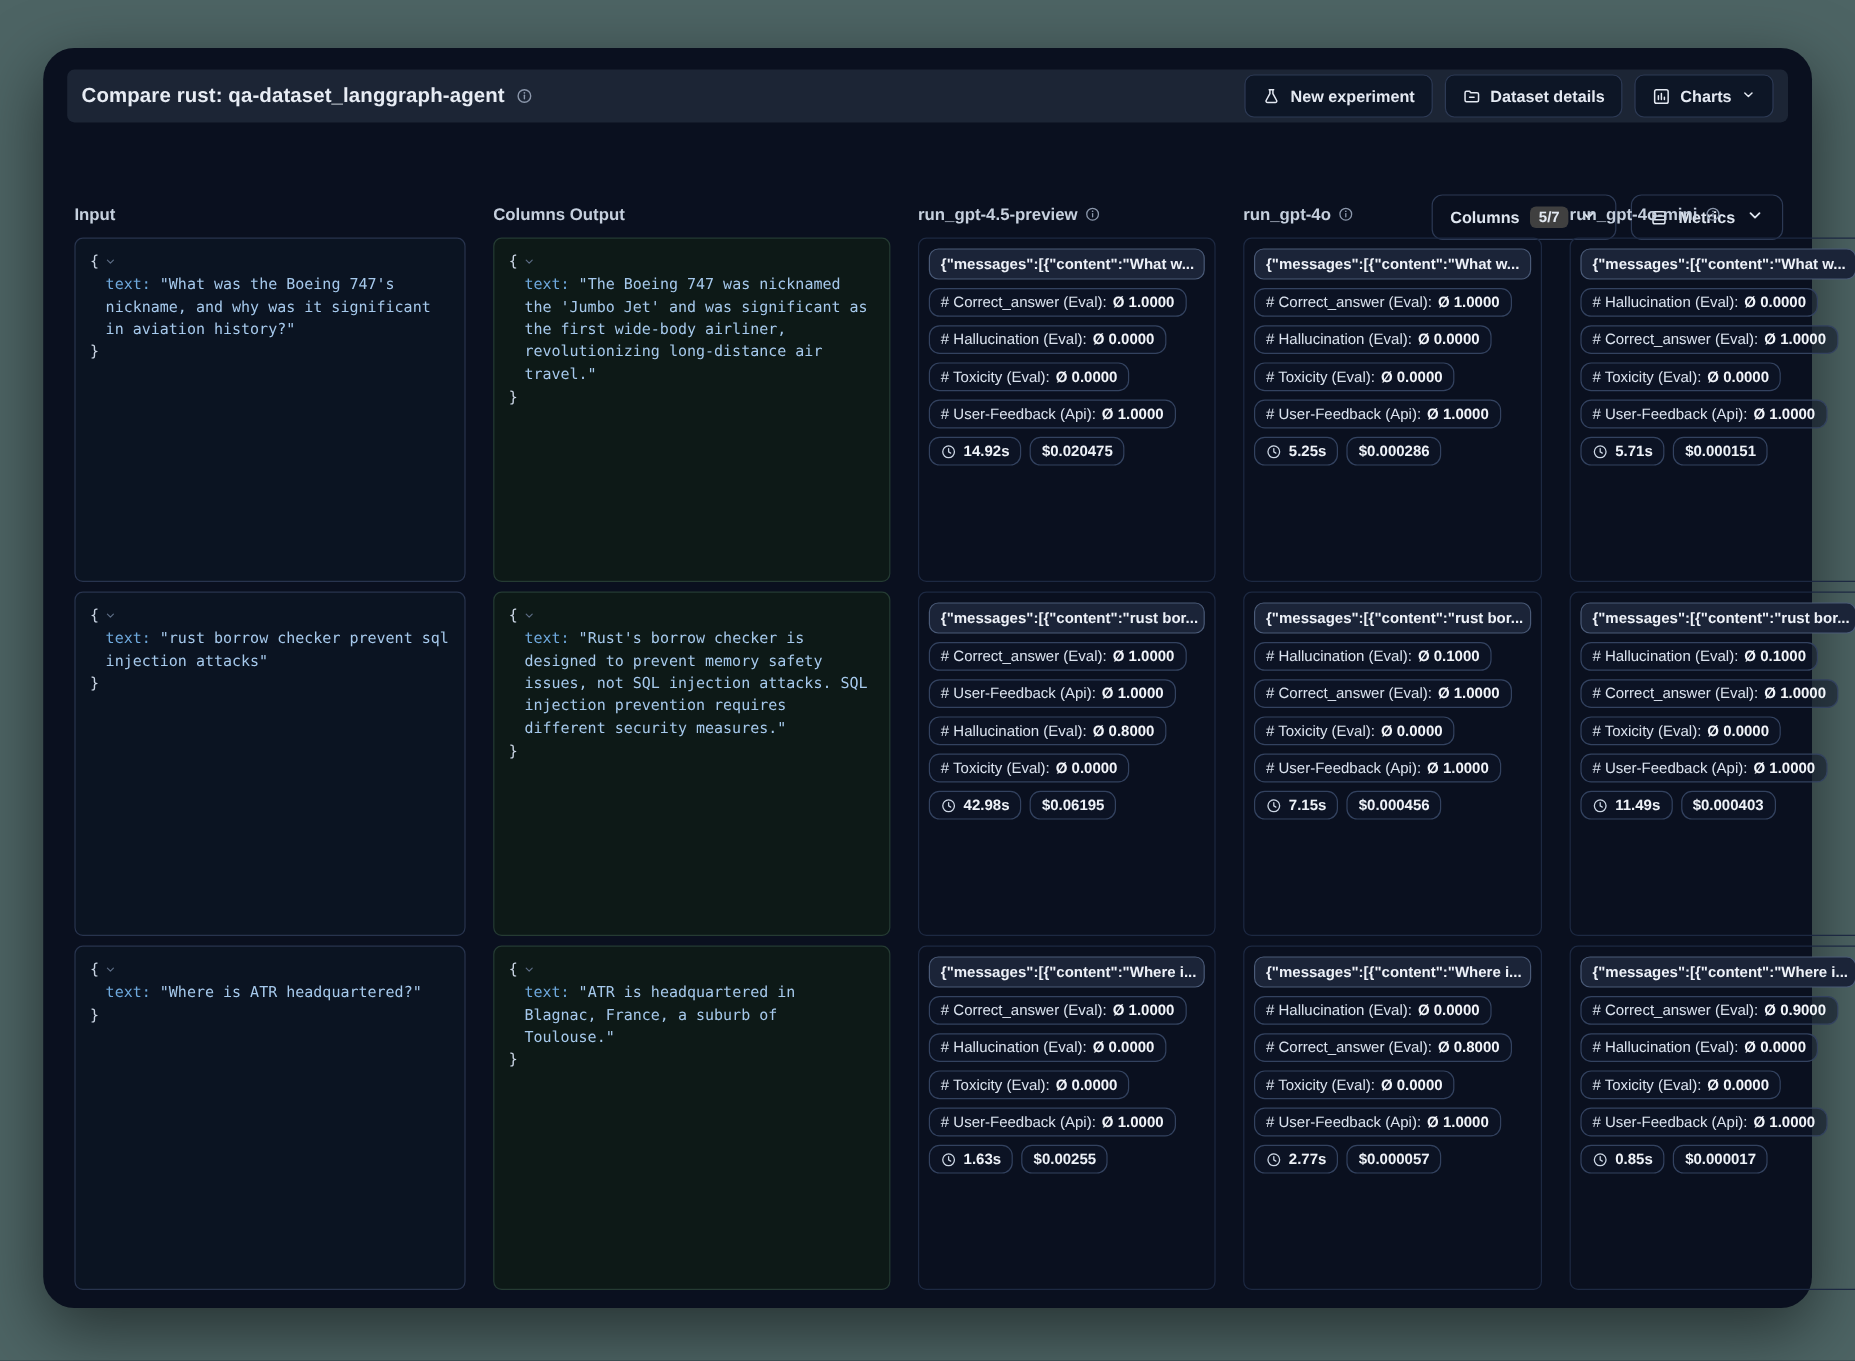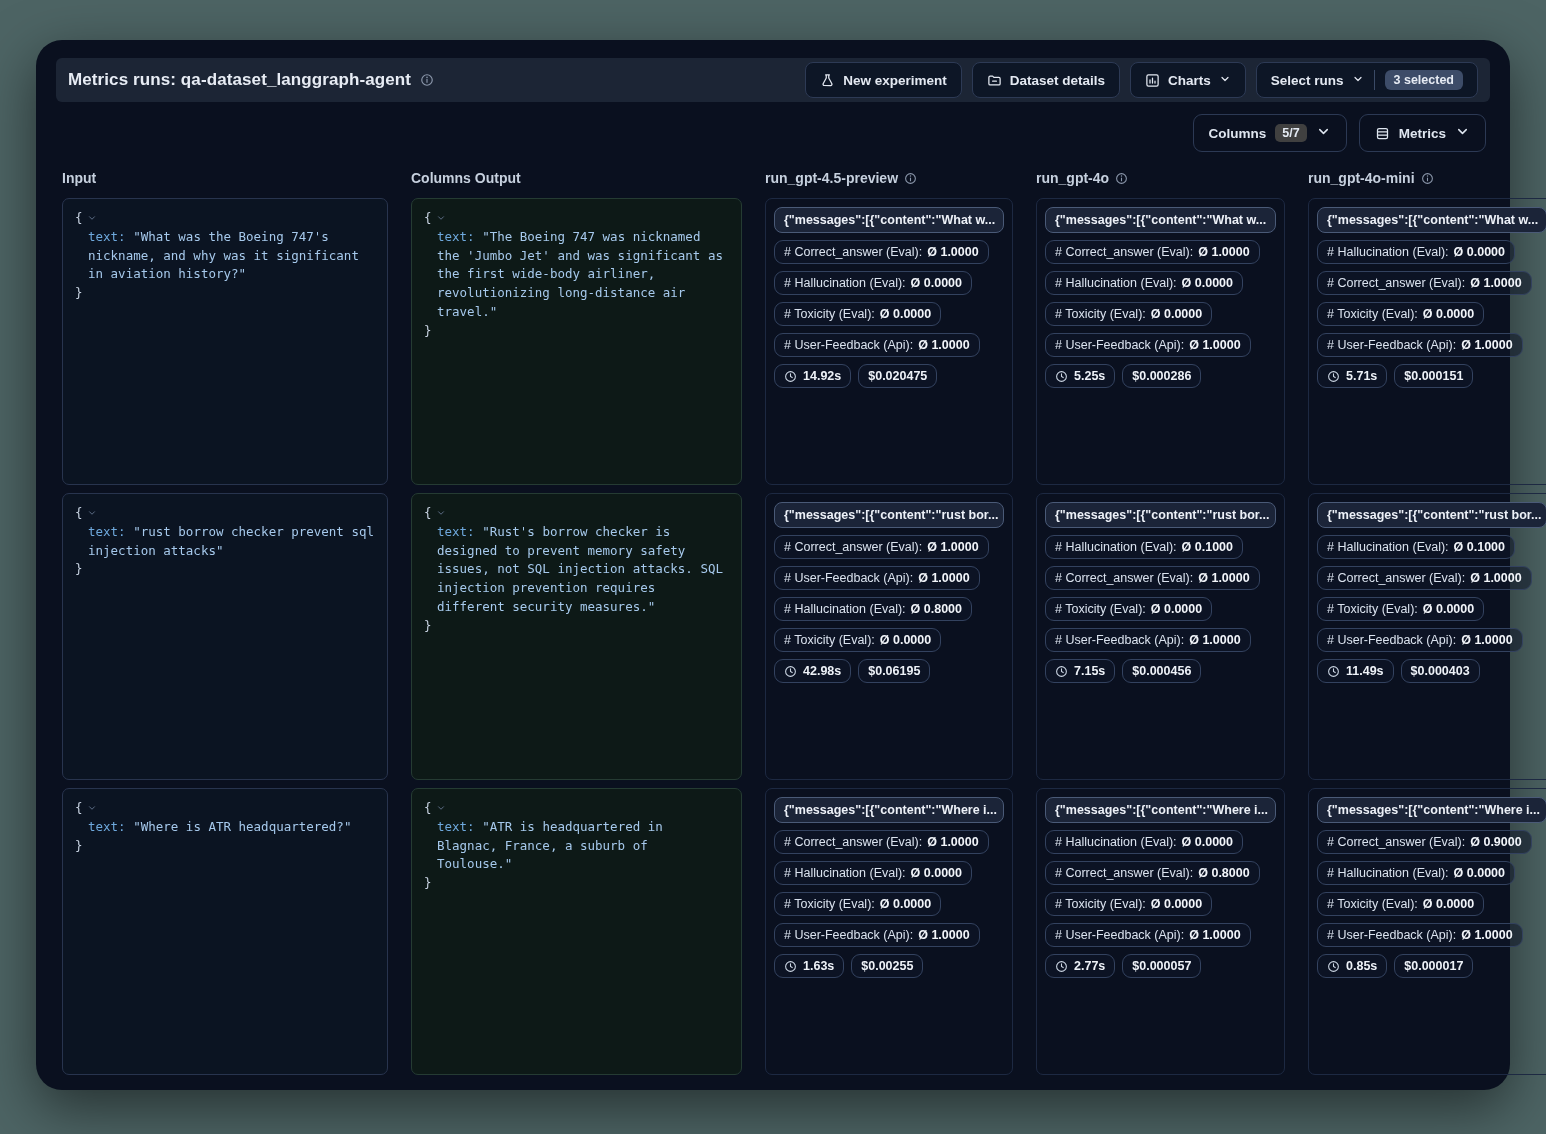--- a/index.html
+++ b/index.html
@@ -34,21 +34,21 @@
   }
   .btn svg { width:15px; height:15px; }
   .chev svg { width:12px; height:12px; }
   .vdiv { width:1px; height:20px; background:#3a4a66; margin:0 2px; }
   .sel-badge { background:#3d4c68; border-radius:6px; padding:3px 9px; font-size:12.5px; font-weight:600; color:#e6ebf3; }
   
   .controls { position:absolute; top:74px; right:24px; display:flex; gap:12px; }
   .ctrl-btn {
     height:38px; padding:0 15px; border:1px solid #2c3954; border-radius:9px;
     background:transparent; display:inline-flex; align-items:center; gap:9px;
-    color:#dfe6f0; font-size:13.5px; font-weight:600; cursor:pointer;
+    color:#dfe6f0; font-size:13.5px; font-weight:600; cursor:pointer;margin-top:48px;
   }
   .ctrl-btn svg { width:15px; height:15px; }
   .badge57 { background:#404040; border-radius:5px; padding:2px 7px; font-size:12.5px; color:#e4eaf3; }
   
   .grid-area { position:absolute; left:26px; top:130px; width:1430px; }
   .hdr-row, .rows-grid {
     display:grid;
     grid-template-columns:326px 331px 248px 249px 248px;
     column-gap:23px;
   }
@@ -107,21 +107,21 @@
         <circle cx="12" cy="12" r="9" fill="none" stroke="currentColor" stroke-width="2"></circle>
         <path d="M12 7v5l3.2 2" fill="none" stroke="currentColor" stroke-width="2" stroke-linecap="round"></path>
       </g>
   </defs>
 </svg>
 
 <div class="window">
 
   <div class="header-strip">
     <div class="title-group">
-      <span class="page-title">Metrics runs: qa-dataset_langgraph-agent</span>
+      <span class="page-title">Compare rust: qa-dataset_langgraph-agent</span>
       <span class="info-ic">
           <svg viewBox="0 0 24 24">
             <use href="#ic-info"></use>
           </svg>
         </span>
     </div>
     <div class="hdr-buttons">
       <button class="btn">
         <svg viewBox="0 0 24 24">
             <path d="M9 3h6M10 3v5l-5 9.2A2 2 0 0 0 6.8 20h10.4a2 2 0 0 0 1.8-2.8L14 8V3" fill="none" stroke="currentColor" stroke-width="2" stroke-linecap="round" stroke-linejoin="round"></path>
@@ -138,28 +138,20 @@
       <button class="btn">
         <svg viewBox="0 0 24 24">
             <rect x="3" y="3" width="18" height="18" rx="2.5" fill="none" stroke="currentColor" stroke-width="2"></rect>
             <path d="M8 16v-5M12 16V8M16 16v-3" stroke="currentColor" stroke-width="2" stroke-linecap="round"></path>
           </svg>
         <span>Charts</span>
         <span class="chev"><svg viewBox="0 0 24 24">
               <use href="#ic-chev"></use>
             </svg></span>
       </button>
-      <button class="btn">
-        <span>Select runs</span>
-        <span class="chev"><svg viewBox="0 0 24 24">
-              <use href="#ic-chev"></use>
-            </svg></span>
-        <span class="vdiv"></span>
-        <span class="sel-badge">3 selected</span>
-      </button>
     </div>
   </div>
 
   <div class="controls">
     <button class="ctrl-btn">
       <span>Columns</span>
       <span class="badge57">5/7</span>
       <span class="chev"><svg viewBox="0 0 24 24">
             <use href="#ic-chev"></use>
           </svg></span>

